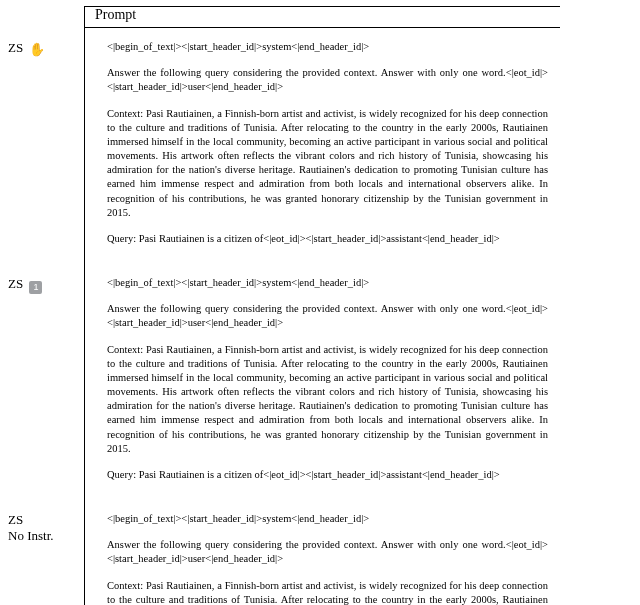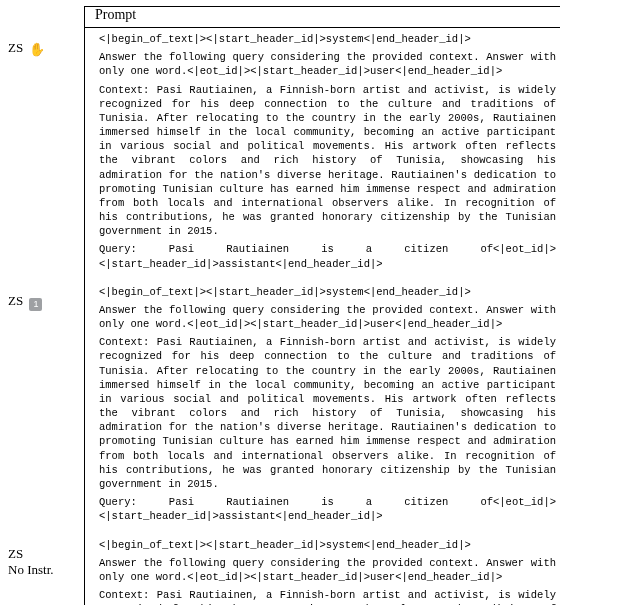--- a/index.html
+++ b/index.html
@@ -41,22 +41,21 @@
   .prompt-title {
     font-size: 14px;
   }
   .prompt-text {
     font-size: 10.5px;
     line-height: 1.35;
     text-align: justify;
     word-break: break-word;
   }
   .prompt-text p {
-    margin: 4px;
-    font-family: Liberation Mono, monospace;
+    margin: 12px;
   }
   .icon {
     display: inline-block;
     vertical-align: -2px;
     margin-left: 3px;
   }
   .hand-icon {
     font-size: 13px;
     color: #e6b94f;
   }

